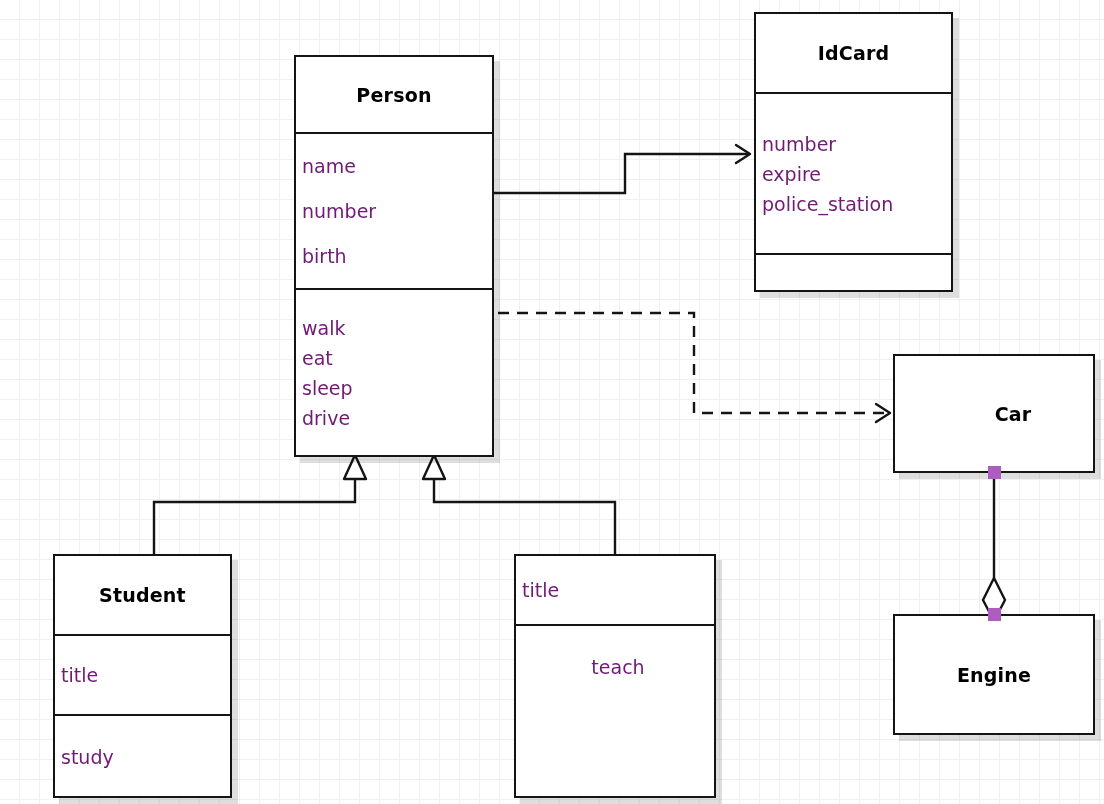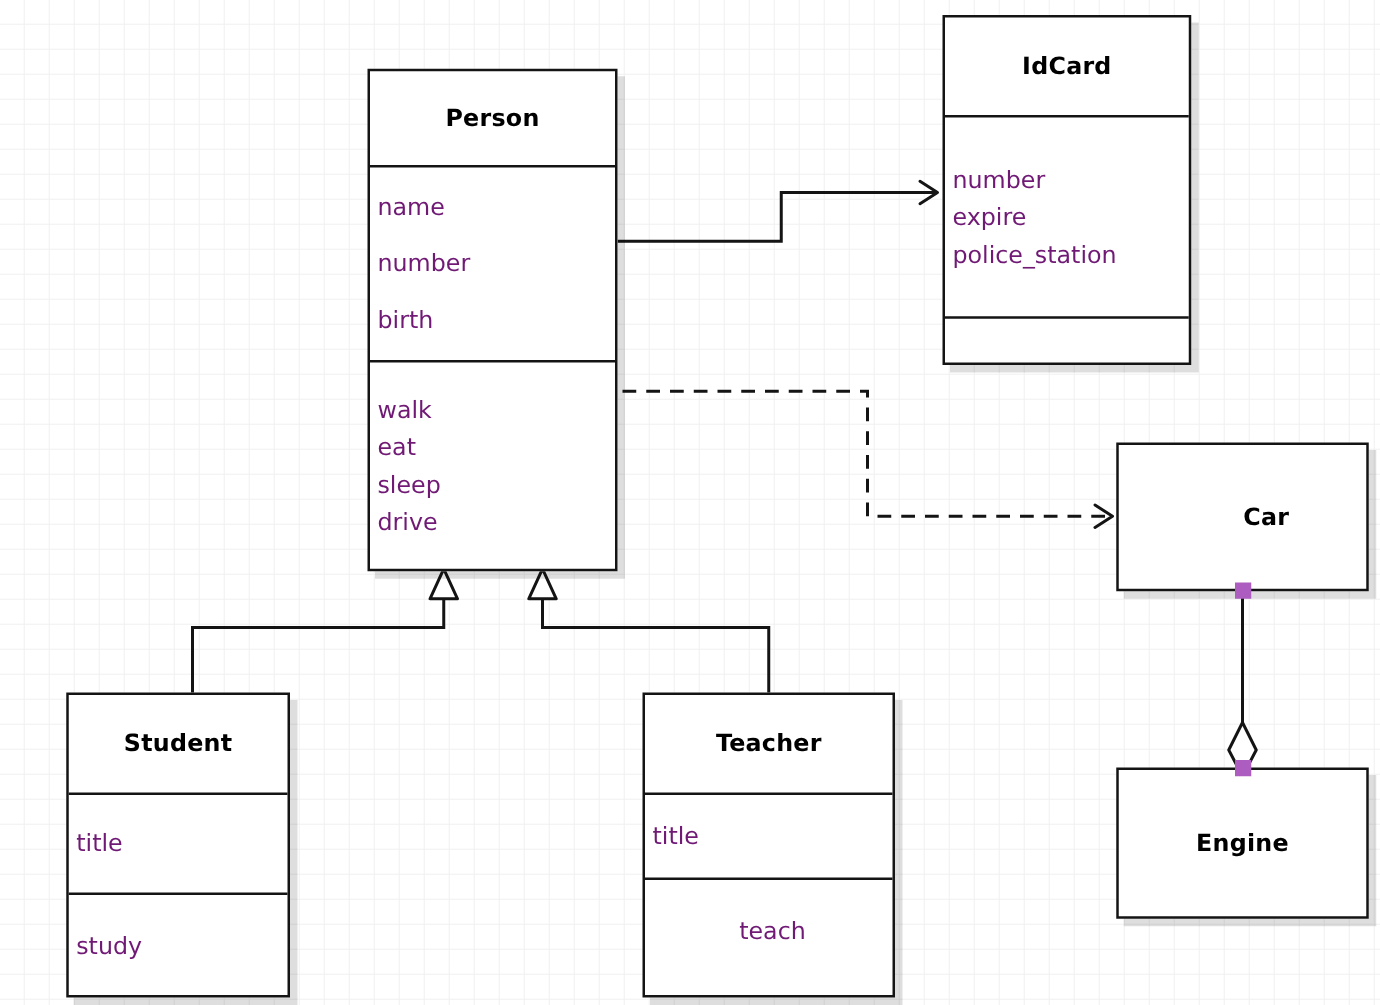--- a/index.html
+++ b/index.html
@@ -155,23 +155,20 @@
     </div>
     <div class="compartment cmp-list" style="height:80px;">
       <div class="member">title</div>
     </div>
     <div class="compartment cmp-list" style="height:84px;">
       <div class="member">study</div>
     </div>
   </div>
 
   <div class="uml-class" style="left:514px; top:554px; width:202px; height:244px;">
-    <div class="compartment cmp-title" style="height:78px;">
-      <span>Teacher</span>
-    </div>
     <div class="compartment cmp-list" style="height:68px;">
       <div class="member">title</div>
     </div>
     <div class="compartment cmp-list" style="height:84px;align-items:center;">
       <div class="member">teach</div>
     </div>
   </div>
 
 </div>
 

